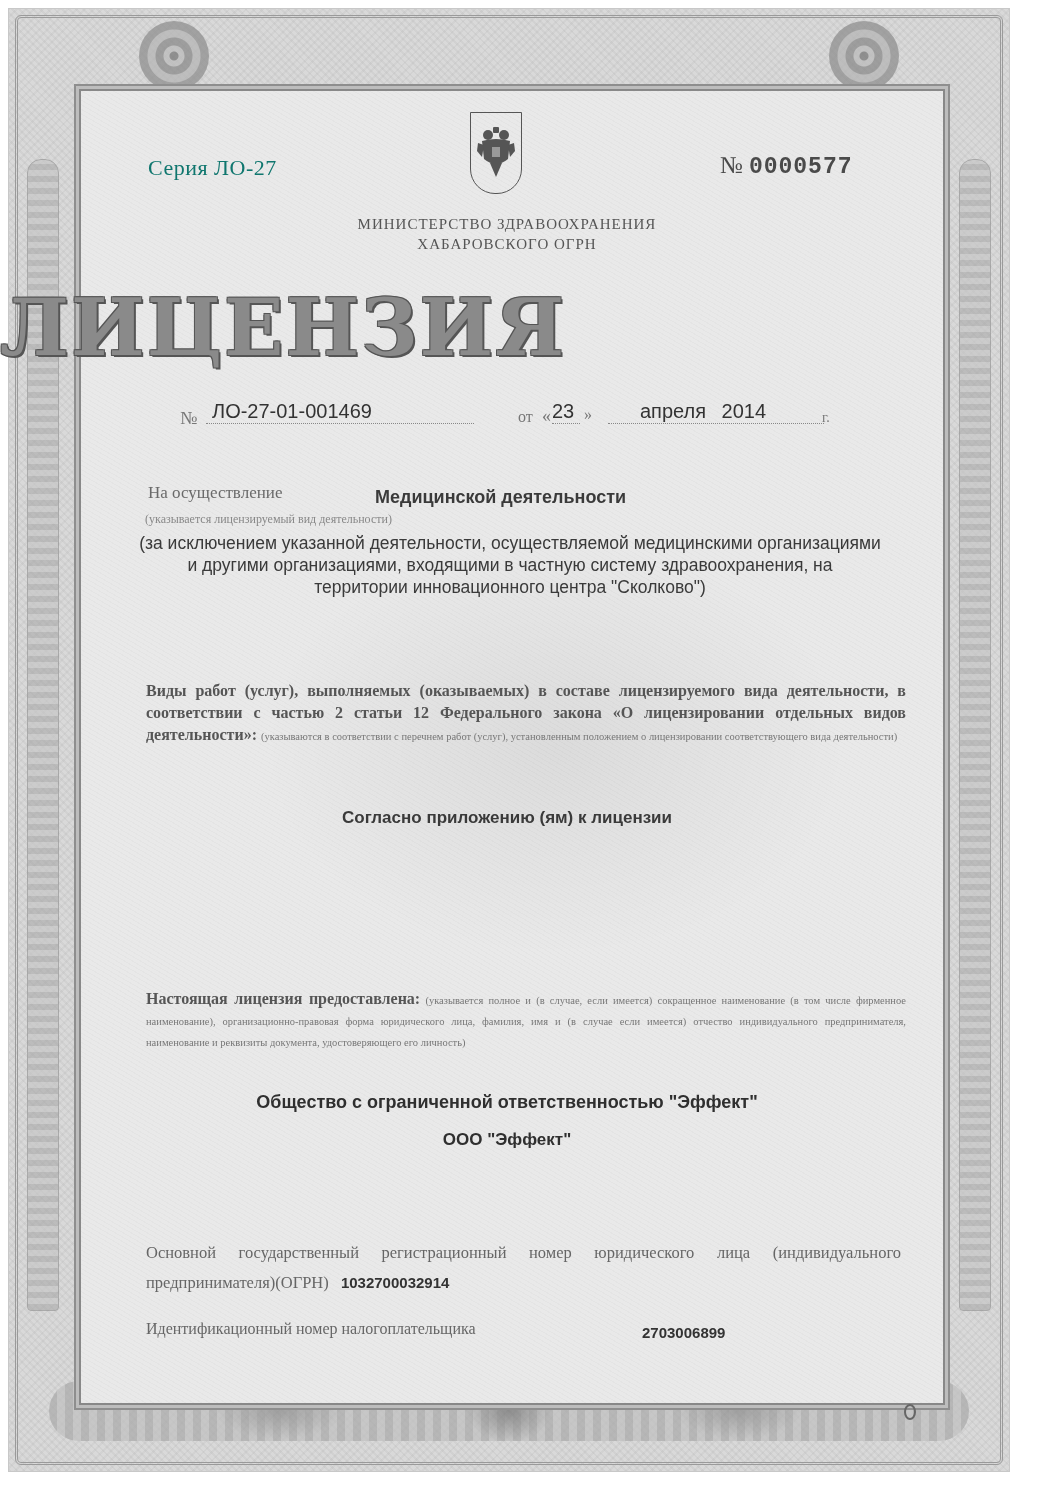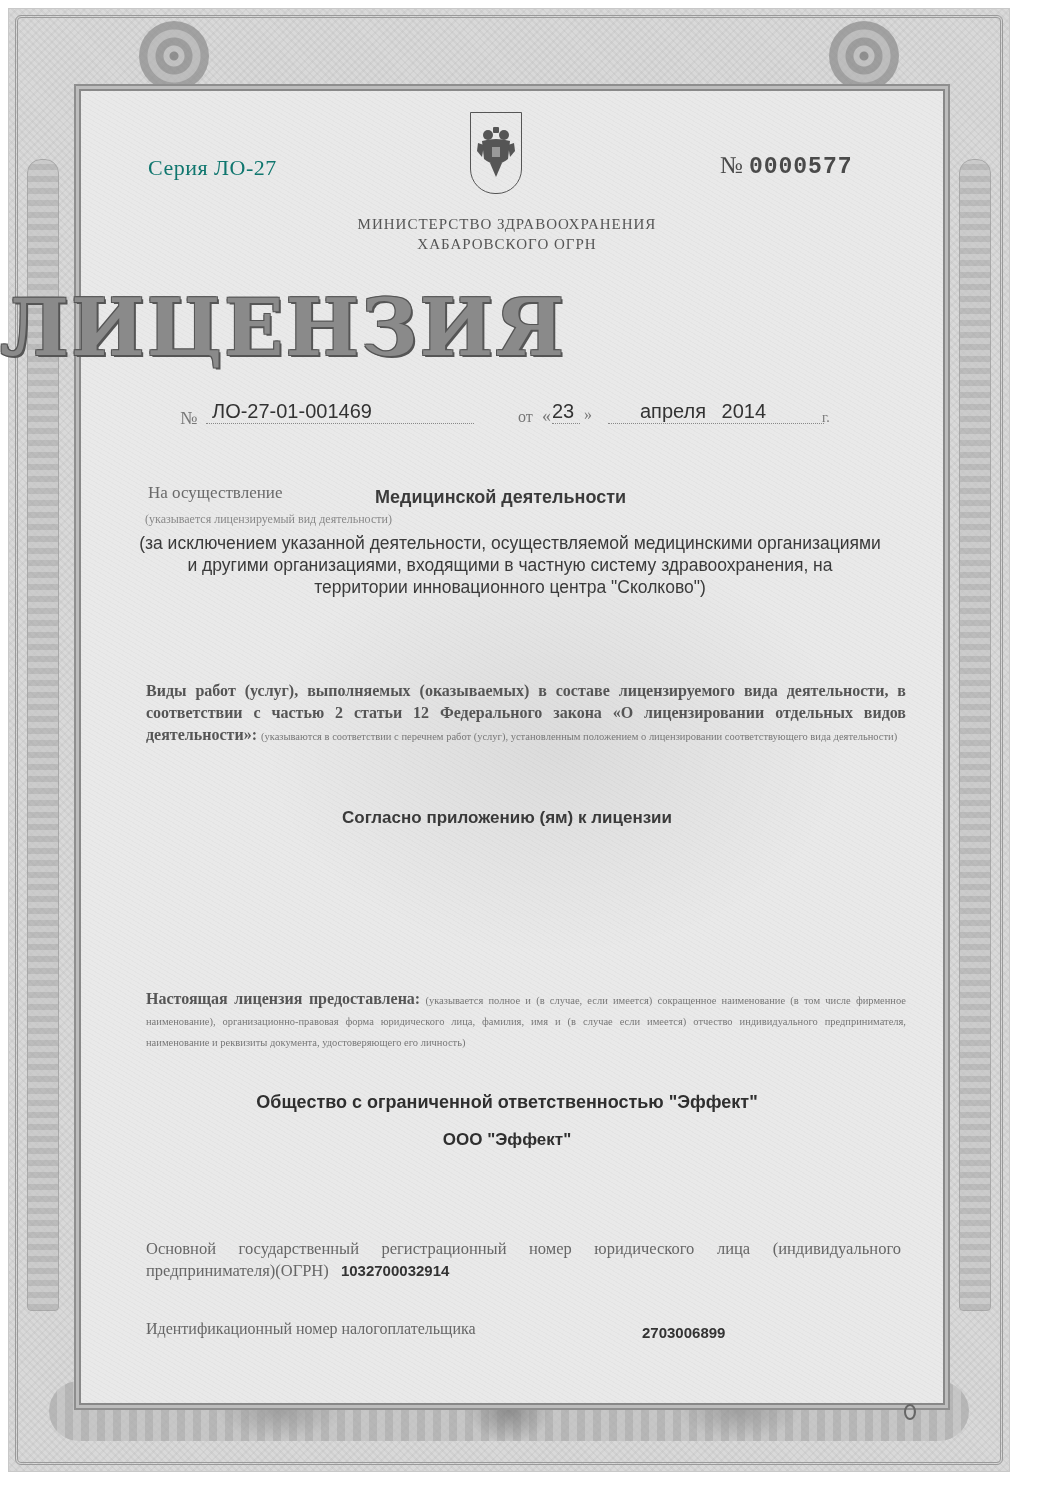--- a/index.html
+++ b/index.html
@@ -113,21 +113,21 @@
   .granted b { font-size: 16px; color: #555; }
   .org-full {
     left: 0; width: 1014px; top: 1092px; text-align: center;
     font-family: "Liberation Sans", sans-serif; font-size: 18px; color: #2f2f2f; font-weight: bold;
   }
   .org-short {
     left: 0; width: 1014px; top: 1130px; text-align: center;
     font-family: "Liberation Sans", sans-serif; font-size: 17px; color: #2f2f2f; font-weight: bold;
   }
   .ogrn {
-    left: 146px; width: 755px; top: 1238px; font-size: 16.5px; line-height: 22px; color: #666;
+    left: 146px; width: 755px; top: 1238px; font-size: 16.5px; line-height: 30px; color: #666;
     text-align: justify; text-align-last: left;
   }
   .ogrn-val { font-family: "Liberation Sans", sans-serif; font-weight: bold; font-size: 15px; color: #333; margin-left: 8px; }
   .inn-label { left: 146px; top: 1320px; font-size: 16px; color: #666; }
   .inn-val { left: 642px; top: 1324px; font-family: "Liberation Sans", sans-serif; font-weight: bold; font-size: 15px; color: #333; }
   .mark { left: 904px; top: 1404px; width: 8px; height: 12px; border-radius: 50%; border: 2px solid #666; }
 </style>
 </head>
 <body>
 

